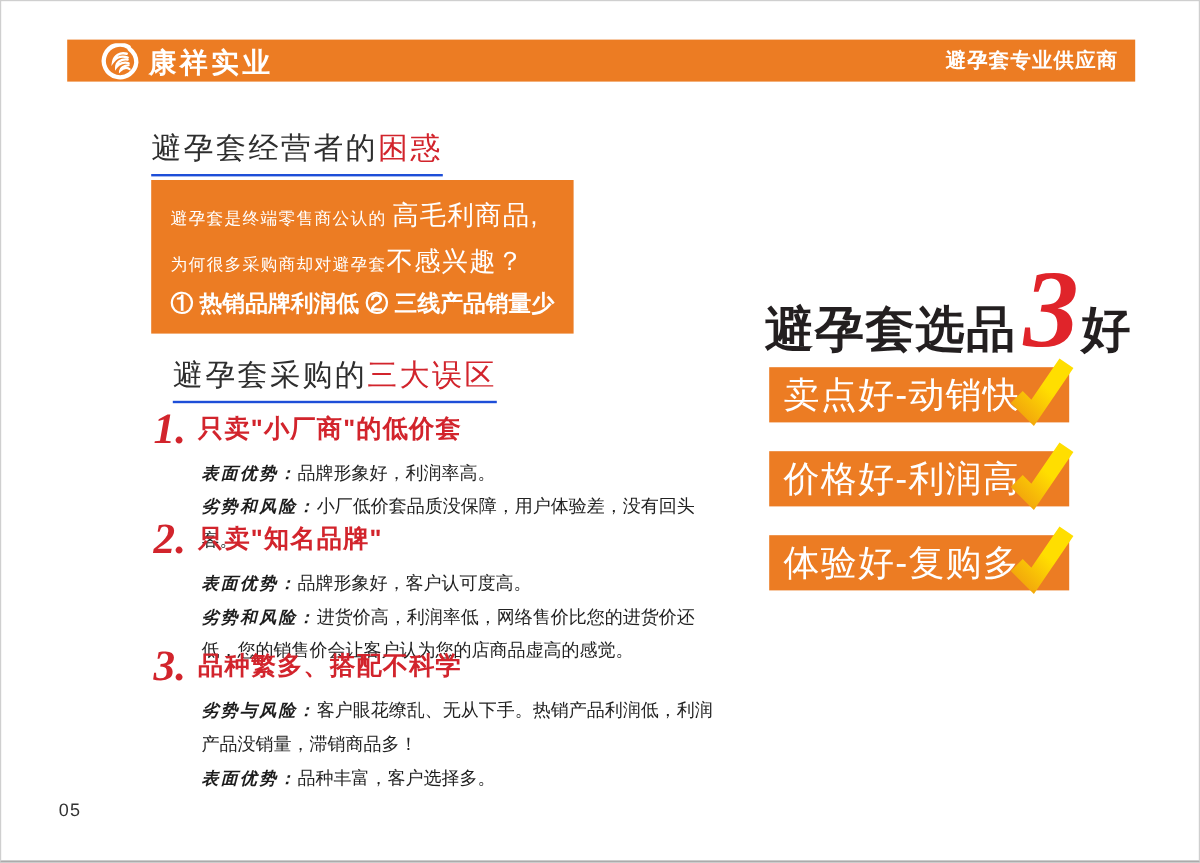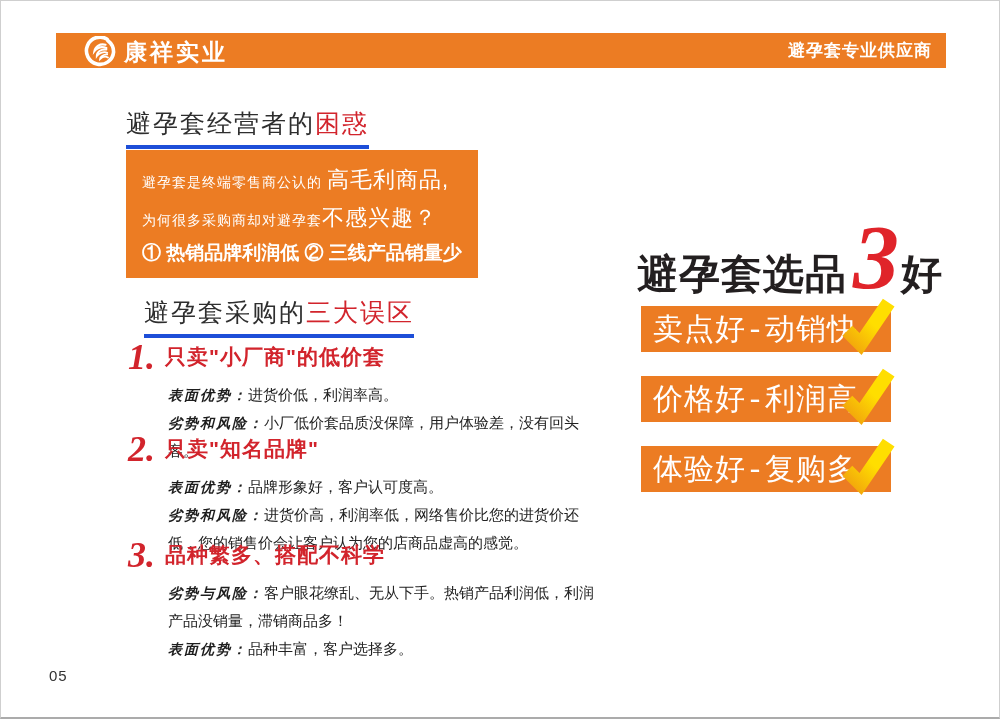--- a/index.html
+++ b/index.html
@@ -31,21 +31,21 @@
     position:absolute; right: 14px; top: 0; height: 35px;
     display:flex; align-items:center;
     color:#fff; font-size: 17px; font-weight: bold; letter-spacing: 1px;
   }
 
   
   .sec-title {
     position:absolute;
     font-size: 25px; font-weight: normal; letter-spacing: 2px;
     color:#2e2e2e;
-    border-bottom: 4px solid #1d4ed8;
+    border-bottom: 2px solid #1d4ed8;
     padding-bottom: 5px;
     display:inline-block;
   }
   .sec-title .red-part { color:#D2242C; }
   .title-confusion { left:125px; top:106px; }
   .title-mistakes  { left:143px; top:295px; }
 
   
   .info-box {
     position:absolute; left:125px; top:149px;
@@ -93,21 +93,21 @@
   .sel-number {
     color:#E0242A; font-size: 92px; line-height: 0.8;
     font-style: italic; margin: 0 2px 0 6px;
   }
   .sel-button {
     position:absolute; left: 640px;
     width: 250px; height: 46px;
     background:#EC7C23;
     color:#fff;
     display:flex; align-items:center;
-    font-family:Liberation Mono, monospace;
+    font-family:Liberation Sans, sans-serif;
     font-size: 30px; letter-spacing: 1px;
     padding-left: 12px;
   }
   .btn-1 { top: 305px; }
   .btn-2 { top: 375px; }
   .btn-3 { top: 445px; }
   .check-icon {
     position:absolute; right: -6px; top: -12px;
     width: 58px; height: 62px;
   }
@@ -147,21 +147,21 @@
   </div>
 
   <h2 class="sec-title title-mistakes"><span>避孕套采购的</span><span class="red-part">三大误区</span></h2>
 
   <div class="mistake-item item-1">
     <div class="item-head">
       <span class="item-num">1.</span>
       <span class="item-heading">只卖"小厂商"的低价套</span>
     </div>
     <div class="item-rows">
-      <div class="item-row"><span class="row-label">表面优势：</span><span>进货价低，利润率高。</span></div>
+      <div class="item-row"><span class="row-label">表面优势：</span><span>品牌形象好，利润率高。</span></div>
       <div class="item-row"><span class="row-label">劣势和风险：</span><span>小厂低价套品质没保障，用户体验差，没有回头客。</span></div>
     </div>
   </div>
 
   <div class="mistake-item item-2">
     <div class="item-head">
       <span class="item-num">2.</span>
       <span class="item-heading">只卖"知名品牌"</span>
     </div>
     <div class="item-rows">

